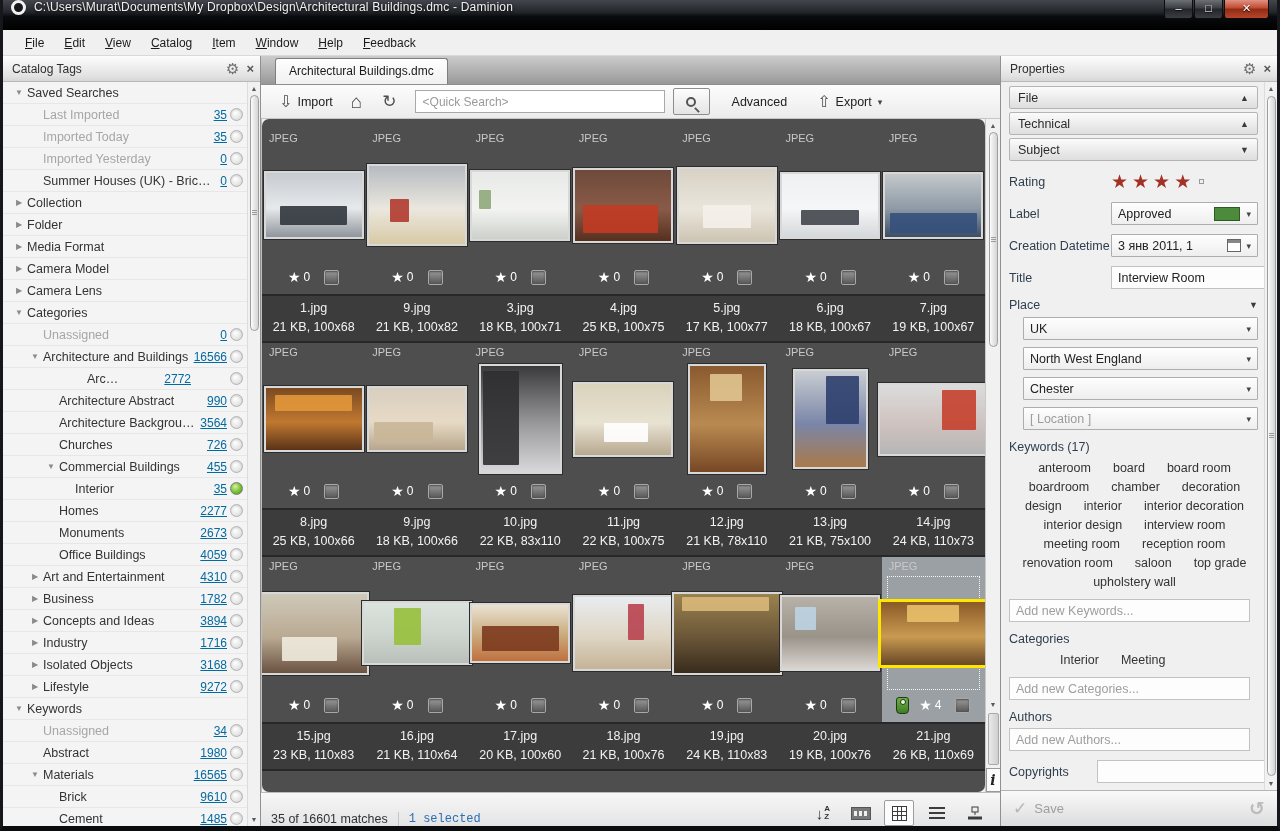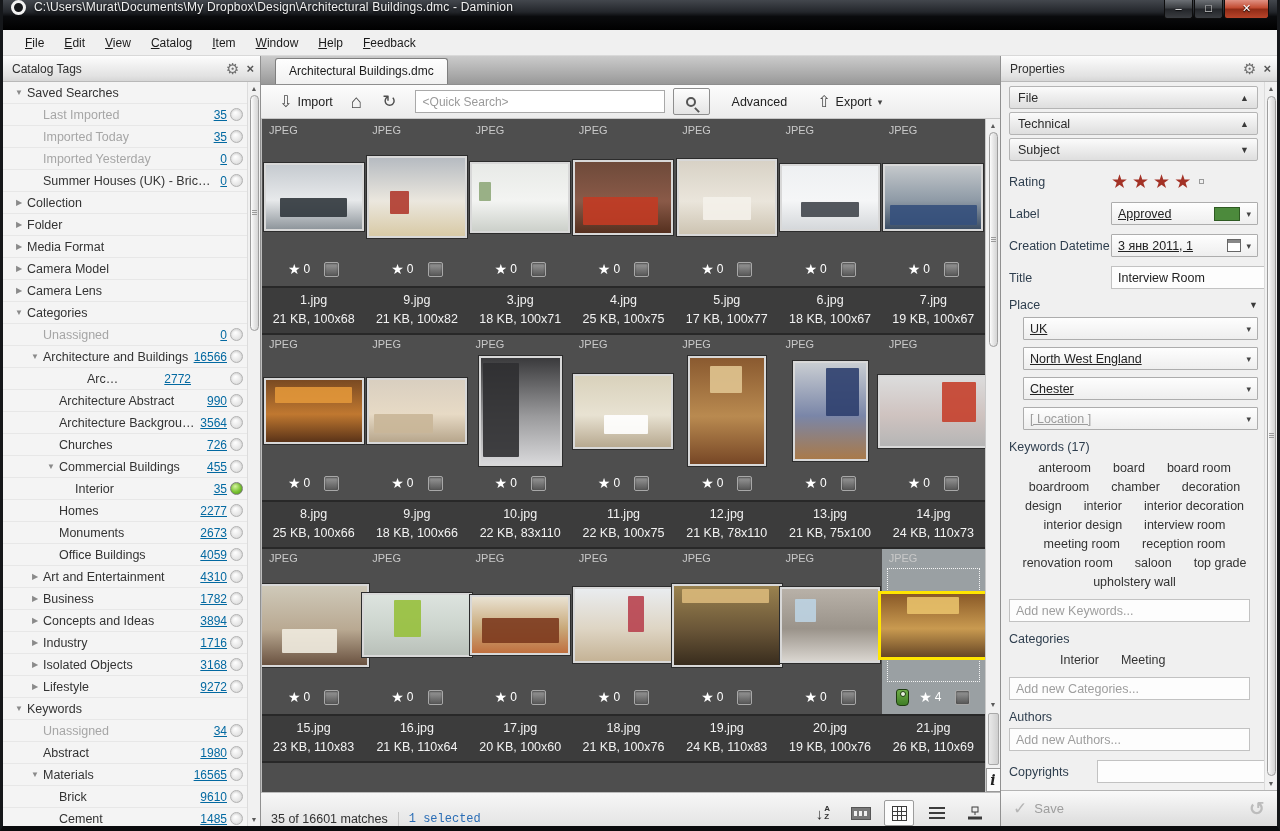--- a/index.html
+++ b/index.html
@@ -83,21 +83,21 @@
   .searchbtn { width:37px; height:27px; border:1px solid #8e8e8e; border-radius:2px;
     background:linear-gradient(180deg,#fdfdfd,#e4e4e4); margin-left:8px;
     display:flex; align-items:center; justify-content:center; }
   .mag { width:10px; height:10px; border:2px solid #555; border-radius:50%; position:relative; }
   .mag::after { content:""; position:absolute; width:2px; height:6px; background:#555;
     left:8px; top:8px; transform:rotate(-45deg); }
   .caret { font-size:9px; color:#444; margin-left:6px; }
 
   
   .gridarea { flex:1; display:flex; min-height:0; border-left:1px solid #bdbdbd; }
-  .gridcells { flex:1; background:#4e4e4e; overflow:hidden; padding-top:2px; position:relative; }
+  .gridcells { flex:1; background:#4e4e4e; overflow:hidden; padding-top:10px; position:relative;border-radius:7px; }
   .thumbs { display:flex; }
   .cell { width:14.2857%; position:relative; padding-bottom:2px; }
   .cell.sel { background:#9aa0a3; }
   .ftype { display:block; font-size:11px; color:#c9c9c9; padding:3px 0 0 7px; height:19px; }
   .thumbwrap { height:114px; display:flex; align-items:center; justify-content:center; }
   .cell.sel .thumbwrap { border:1px dotted #f5f5f5; margin:0 5px; }
   .thumb { border:2px solid #d8d8d8; outline:1px solid #2c2c2c; position:relative; overflow:hidden; flex:0 0 auto; }
   .cell.sel .thumb { border:3px solid #ffe600; outline:none; }
   .thumb .accent { position:absolute; border-radius:1px; opacity:.9; }
   .starsrow { height:30px; display:flex; align-items:center; justify-content:center; }
@@ -154,21 +154,21 @@
   .chev { font-size:9px; color:#3a3a3a; }
   .frow { display:flex; align-items:center; margin:9px 2px 9px 0; }
   .flabel { width:102px; flex:0 0 102px; font-size:12.5px; color:#2e3e4e; }
   .fctrl { flex:1; display:flex; align-items:center; }
   .ratestars { display:flex; align-items:center; }
   .rstar { color:#a33226; font-size:19px; margin-right:4px; }
   .rempty { width:5px; height:5px; border:1px solid #9a9a9a; margin-left:4px; }
   .selectbox { flex:1; height:23px; border:1px solid #adadad; border-radius:1px;
     background:linear-gradient(180deg,#fefefe,#eeeeee); display:flex; align-items:center;
     font-size:12.5px; color:#222; padding:0 6px; }
-  .selectbox .sval { flex:1; white-space:nowrap; overflow:hidden;text-decoration:underline; }
+  .selectbox .sval { flex:1; white-space:nowrap; overflow:hidden; }
   .selectbox .sval.ph { color:#9c9c9c; }
   .swatch { width:26px; height:14px; background:#4c8a3c; border:1px solid #2e5a22; margin-right:6px; }
   .calico { width:14px; height:13px; border:1px solid #666; background:
     linear-gradient(180deg,#888 0 3px,#fff 3px),
     repeating-linear-gradient(90deg,transparent 0 3px,#aaa 3px 4px); margin-right:5px; }
   .textinput { flex:1; height:23px; border:1px solid #c2c2c2; background:#fdfdfd;
     font-size:12.5px; color:#222; padding:0 6px; font-family:inherit; }
   .textinput::placeholder { color:#9e9e9e; }
   .sectionlabel { font-size:12.5px; color:#2e3e4e; margin:10px 0 4px; }
   .placegroup .selectbox { margin:0 2px 7px 0; }

